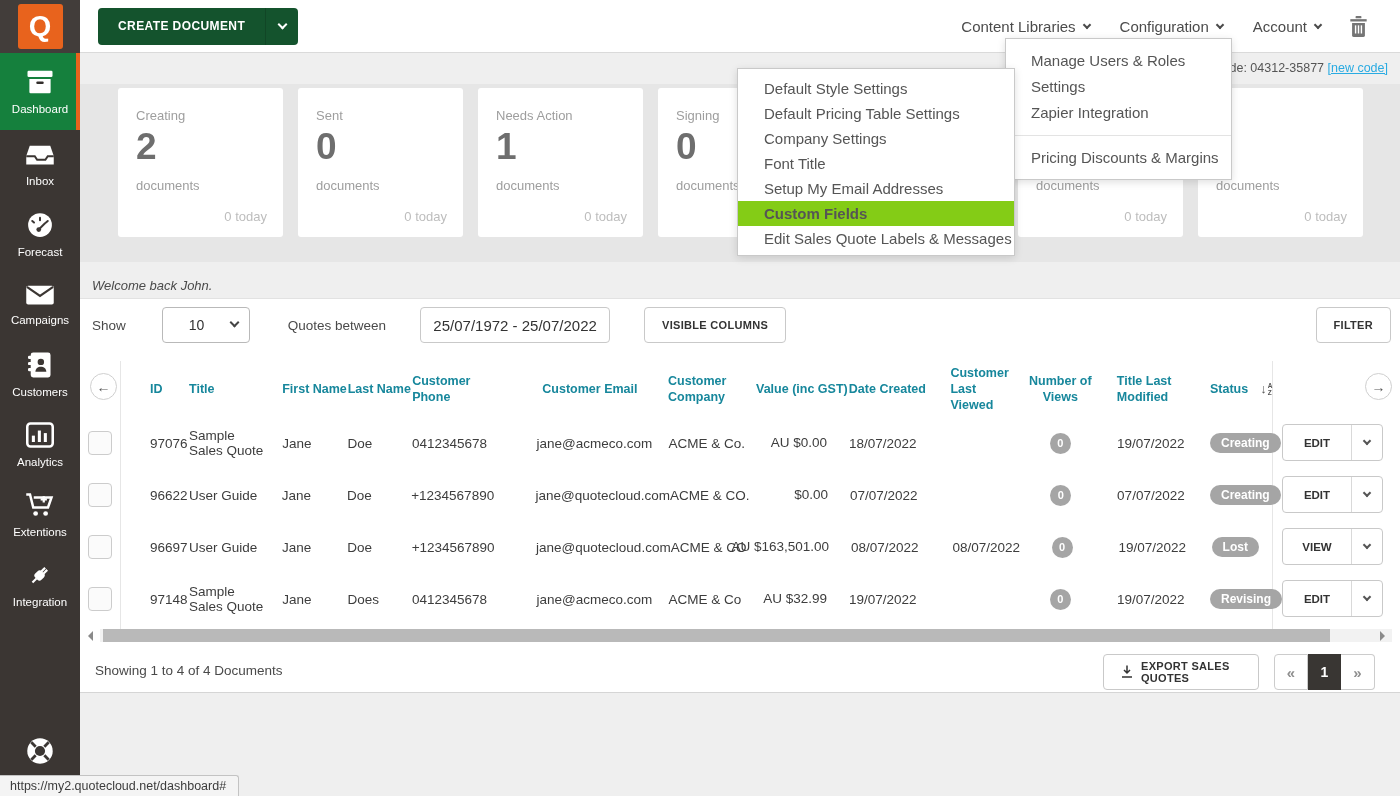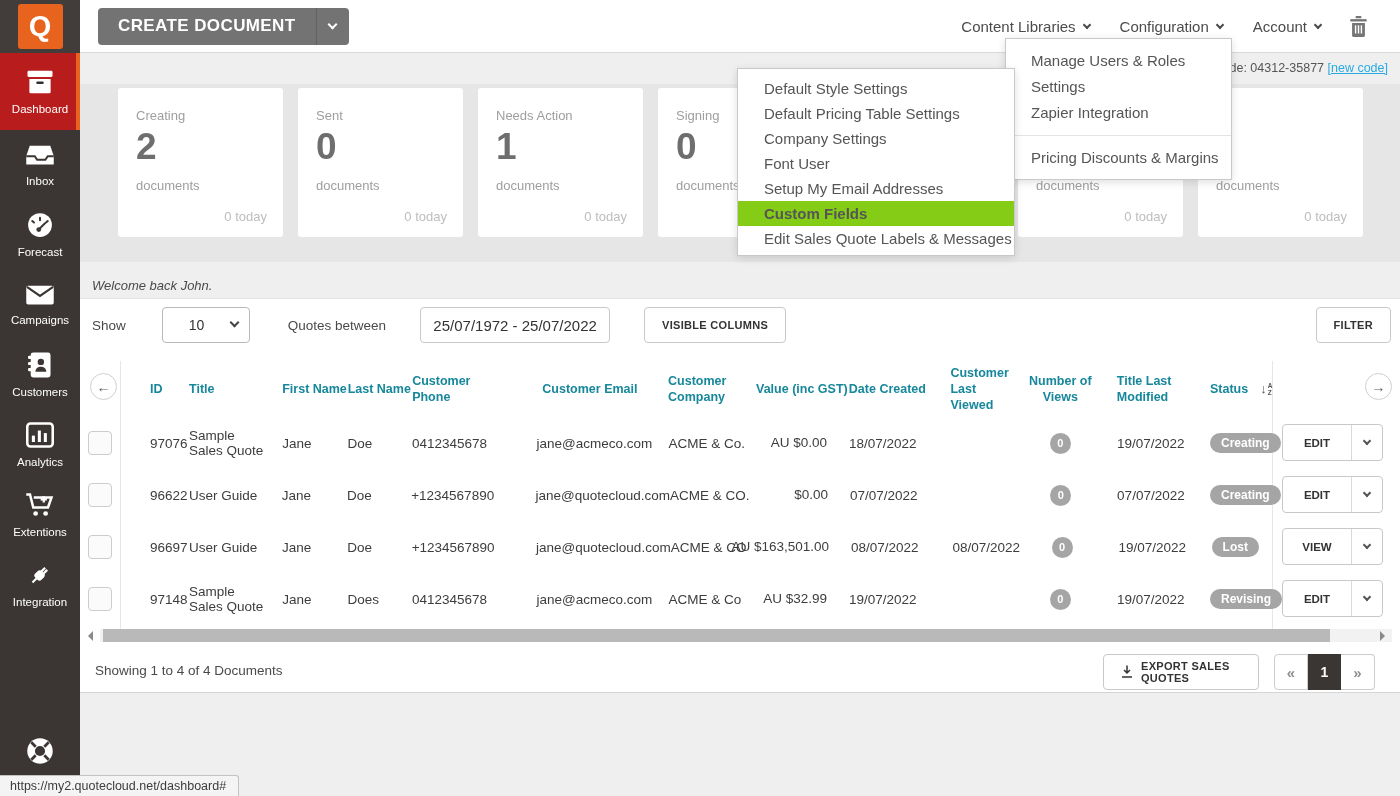--- a/index.html
+++ b/index.html
@@ -5,26 +5,26 @@
   * { margin:0; padding:0; box-sizing:border-box; }
   body { font-family:"Liberation Sans", sans-serif; background:#9a9a9a; }
   #app { position:relative; width:1400px; height:796px; background:#efefef; overflow:hidden; font-size:13px; color:#3d3d3d; }
 
   
   .sidebar { position:absolute; left:0; top:0; width:80px; height:796px; background:#3b3633; z-index:40; }
   .logo-box { height:53px; background:#423d3a; display:flex; align-items:center; justify-content:center; }
   .logo { width:45px; height:45px; background:#e8631d; border-radius:3px; color:#fff; font-weight:bold; font-size:29px; display:flex; align-items:center; justify-content:center; cursor:pointer; }
   .nav-item { position:absolute; left:0; width:80px; height:70px; display:flex; flex-direction:column; align-items:center; justify-content:center; gap:5px; color:#fff; cursor:pointer; }
   .nav-item .lbl { font-size:11.5px; }
-  .nav-item.active { background:#b91c1c; }
+  .nav-item.active { background:#15803d; }
   .nav-item.active::after { content:""; position:absolute; right:0; top:0; width:4px; height:100%; background:#e8631d; }
 
   
   .topbar { position:absolute; left:80px; top:0; width:1320px; height:53px; background:#fff; border-bottom:1px solid #dadada; display:flex; align-items:center; z-index:10; }
-  .create-btn { margin-left:18px; height:37px; background:#737373; border-radius:4px; display:flex; color:#fff; font-weight:bold; font-size:17px; letter-spacing:.4px; cursor:pointer; }
+  .create-btn { margin-left:18px; height:37px; background:#14532d; border-radius:4px; display:flex; color:#fff; font-weight:bold; font-size:12px; letter-spacing:.4px; cursor:pointer; }
   .create-main { padding:0 20px; display:flex; align-items:center; }
   .create-caret { width:33px; border-left:1px solid rgba(0,0,0,.15); display:flex; align-items:center; justify-content:center; }
   .chev { width:7px; height:7px; border-right:2px solid #fff; border-bottom:2px solid #fff; transform:rotate(45deg); margin-top:-4px; }
   .topnav { margin-left:auto; display:flex; align-items:center; gap:30px; padding-right:32px; color:#4b4b4b; font-size:15px; }
   .nav-link { display:flex; align-items:center; gap:8px; cursor:pointer; }
   .nav-link .chev { border-color:#4b4b4b; width:6px; height:6px; margin-top:-3px; }
   .trash { margin-left:-2px; cursor:pointer; display:flex; }
 
   
   .code-line { position:absolute; top:61px; right:12px; font-size:12.5px; color:#555; z-index:2; }
@@ -492,21 +492,21 @@
     <div class="mi">Settings</div>
     <div class="mi">Zapier Integration</div>
     <div class="mdivider"></div>
     <div class="mi">Pricing Discounts &amp; Margins</div>
   </div>
 
   <div class="menu menu-sub">
     <div class="mi">Default Style Settings</div>
     <div class="mi">Default Pricing Table Settings</div>
     <div class="mi">Company Settings</div>
-    <div class="mi">Font User</div>
+    <div class="mi">Font Title</div>
     <div class="mi">Setup My Email Addresses</div>
     <div class="mi highlight">Custom Fields</div>
     <div class="mi">Edit Sales Quote Labels &amp; Messages</div>
   </div>
 
   <div class="status-bubble">https://my2.quotecloud.net/dashboard#</div>
 
 </div>
 
 </body></html>

